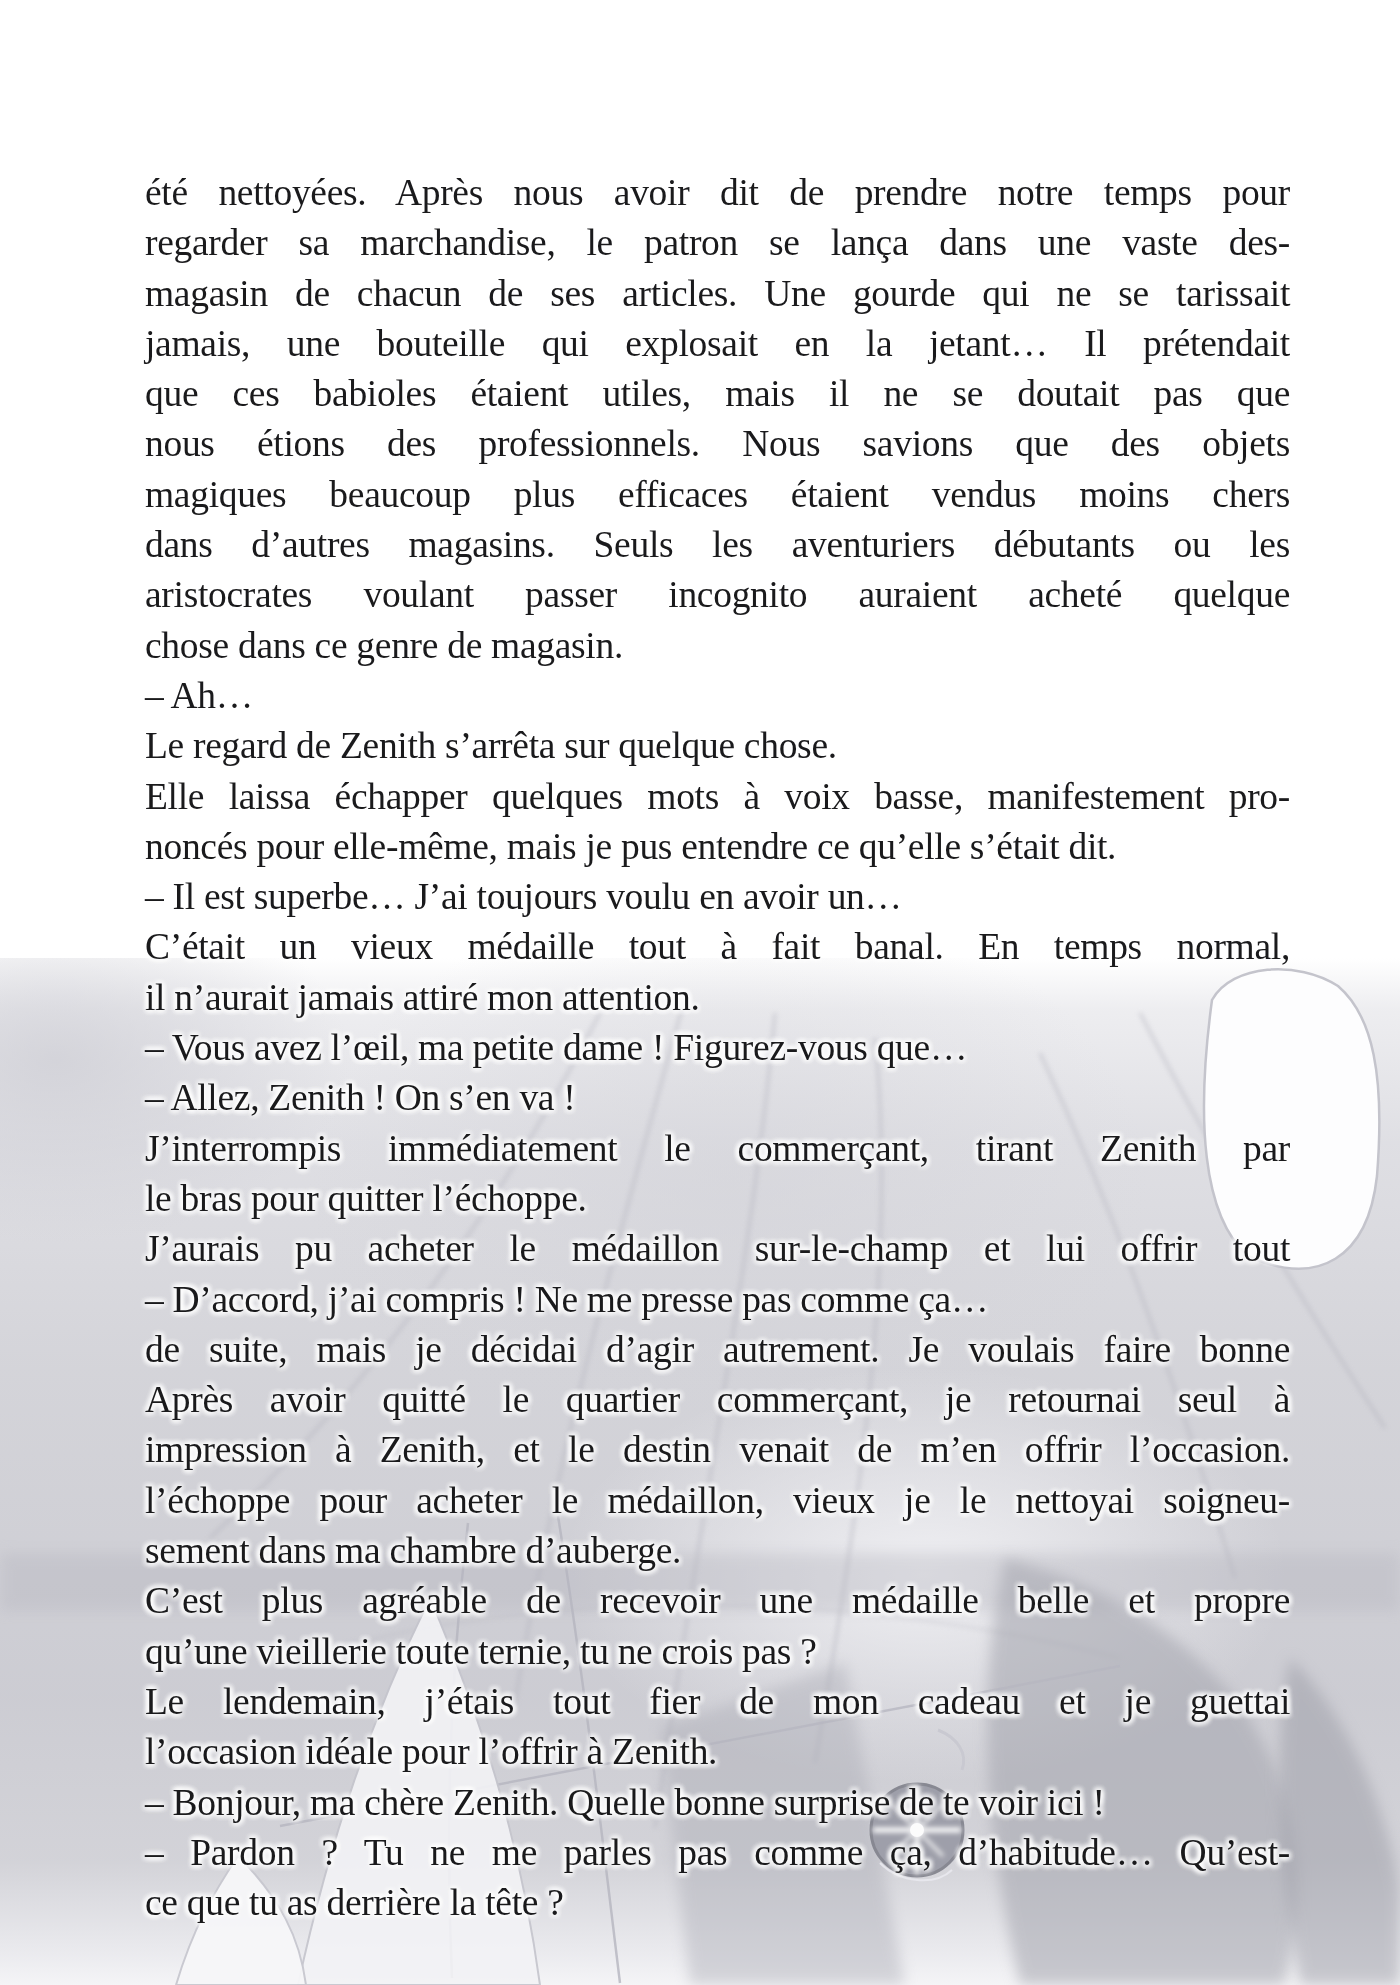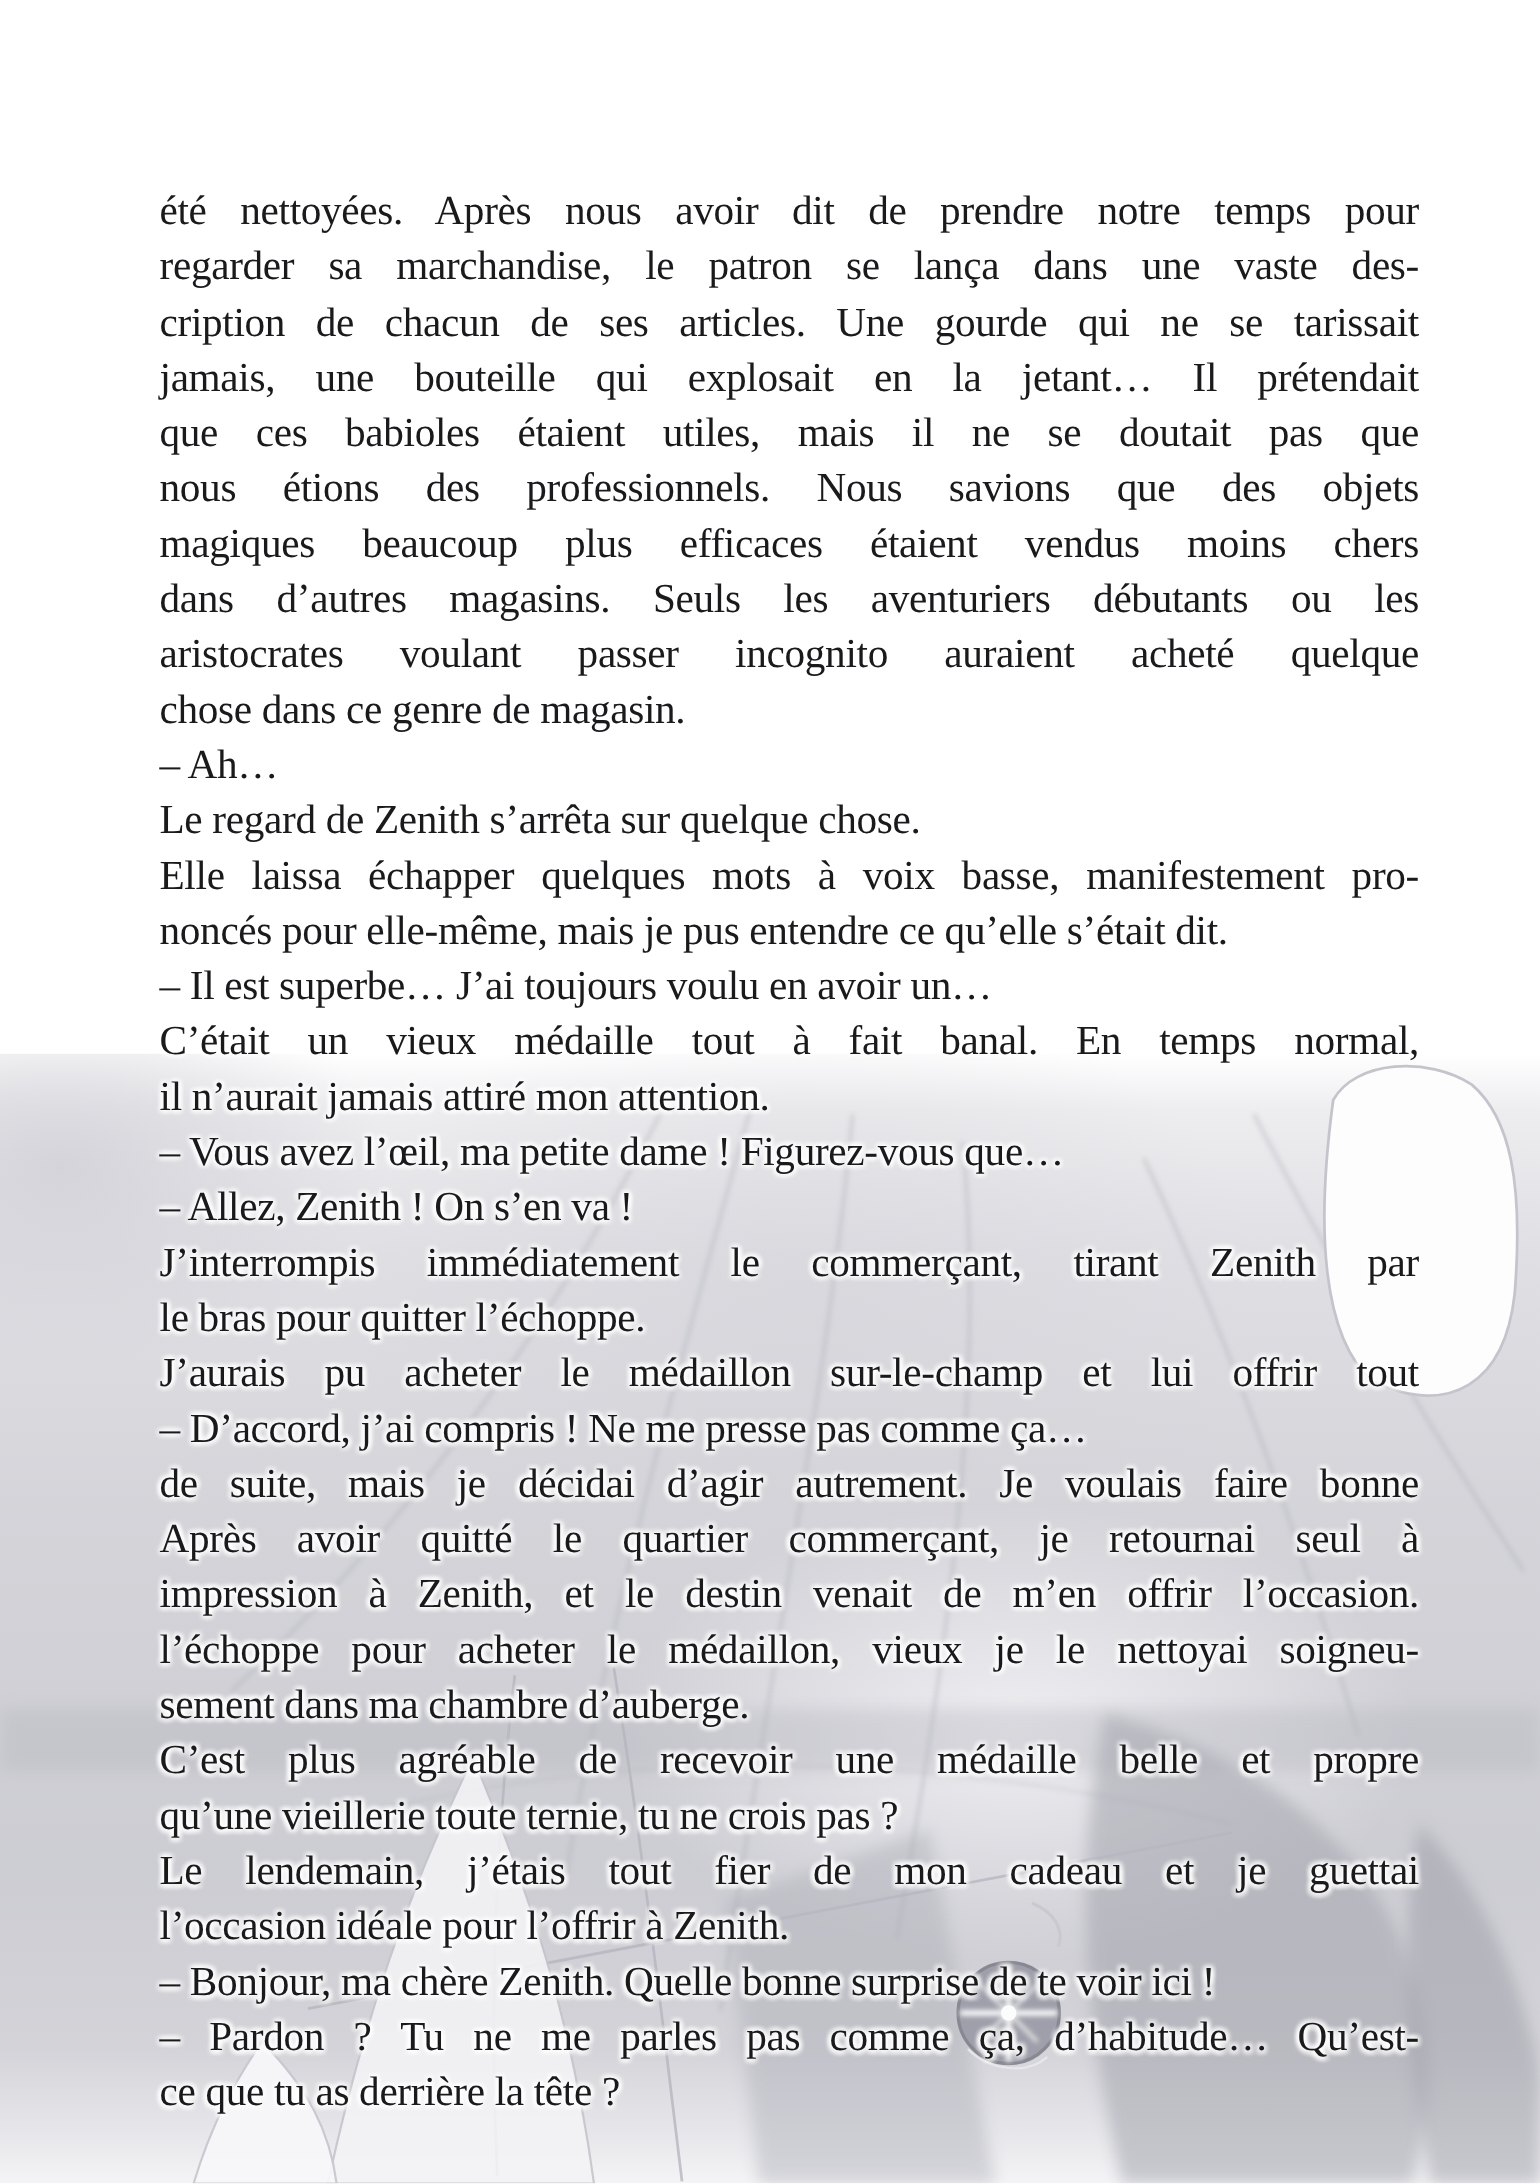--- a/index.html
+++ b/index.html
@@ -97,21 +97,21 @@
         <circle cx="917" cy="872" r="7" fill="#ffffff"></circle>
         <path d="M880 905 C 900 925, 935 928, 952 912" fill="none" stroke="#e8e8ee" stroke-width="2"></path>
       </g>
     </svg>
   </div>
 
   <div class="text-block">
 
   <div class="line justify">été nettoyées. Après nous avoir dit de prendre notre temps pour</div>
       <div class="line justify">regarder sa marchandise, le patron se lança dans une vaste des-</div>
-      <div class="line justify">cription de chacun de ses articles. Une gourde qui ne se tarissait</div>
+      <div class="line justify">magasin de chacun de ses articles. Une gourde qui ne se tarissait</div>
       <div class="line justify">jamais, une bouteille qui explosait en la jetant… Il prétendait</div>
       <div class="line justify">que ces babioles étaient utiles, mais il ne se doutait pas que</div>
       <div class="line justify">nous étions des professionnels. Nous savions que des objets</div>
       <div class="line justify">magiques beaucoup plus efficaces étaient vendus moins chers</div>
       <div class="line justify">dans d’autres magasins. Seuls les aventuriers débutants ou les</div>
       <div class="line justify">aristocrates voulant passer incognito auraient acheté quelque</div>
       <div class="line">chose dans ce genre de magasin.</div>
       <div class="line">– Ah…</div>
       <div class="line">Le regard de Zenith s’arrêta sur quelque chose.</div>
       <div class="line justify">Elle laissa échapper quelques mots à voix basse, manifestement pro-</div>

